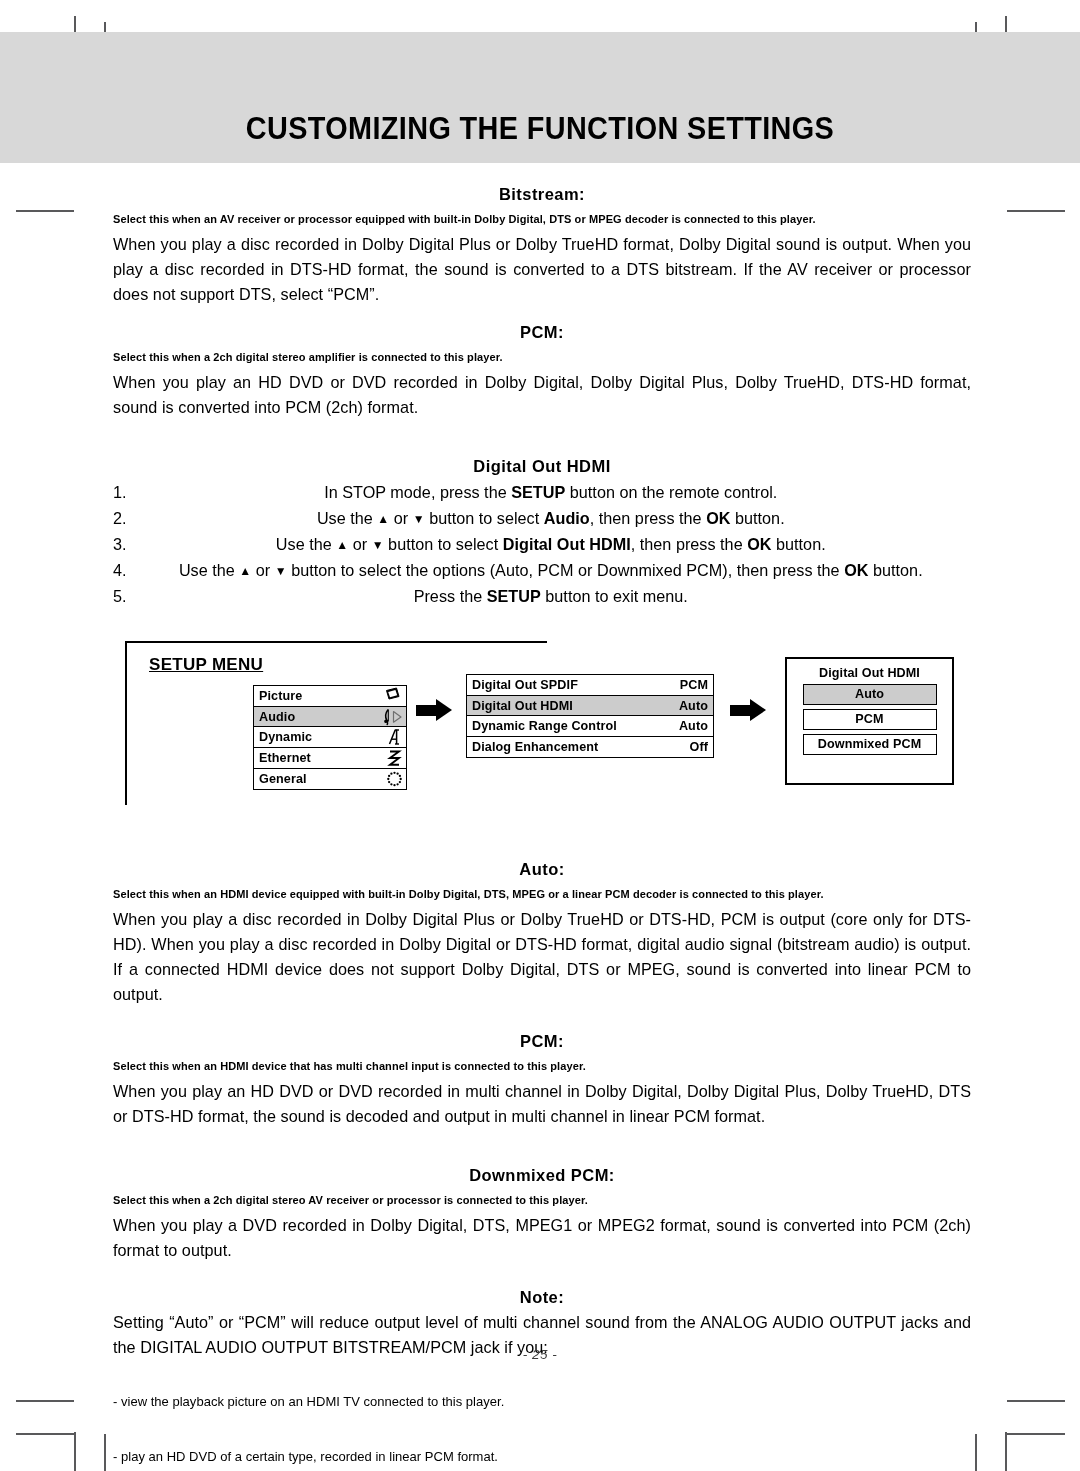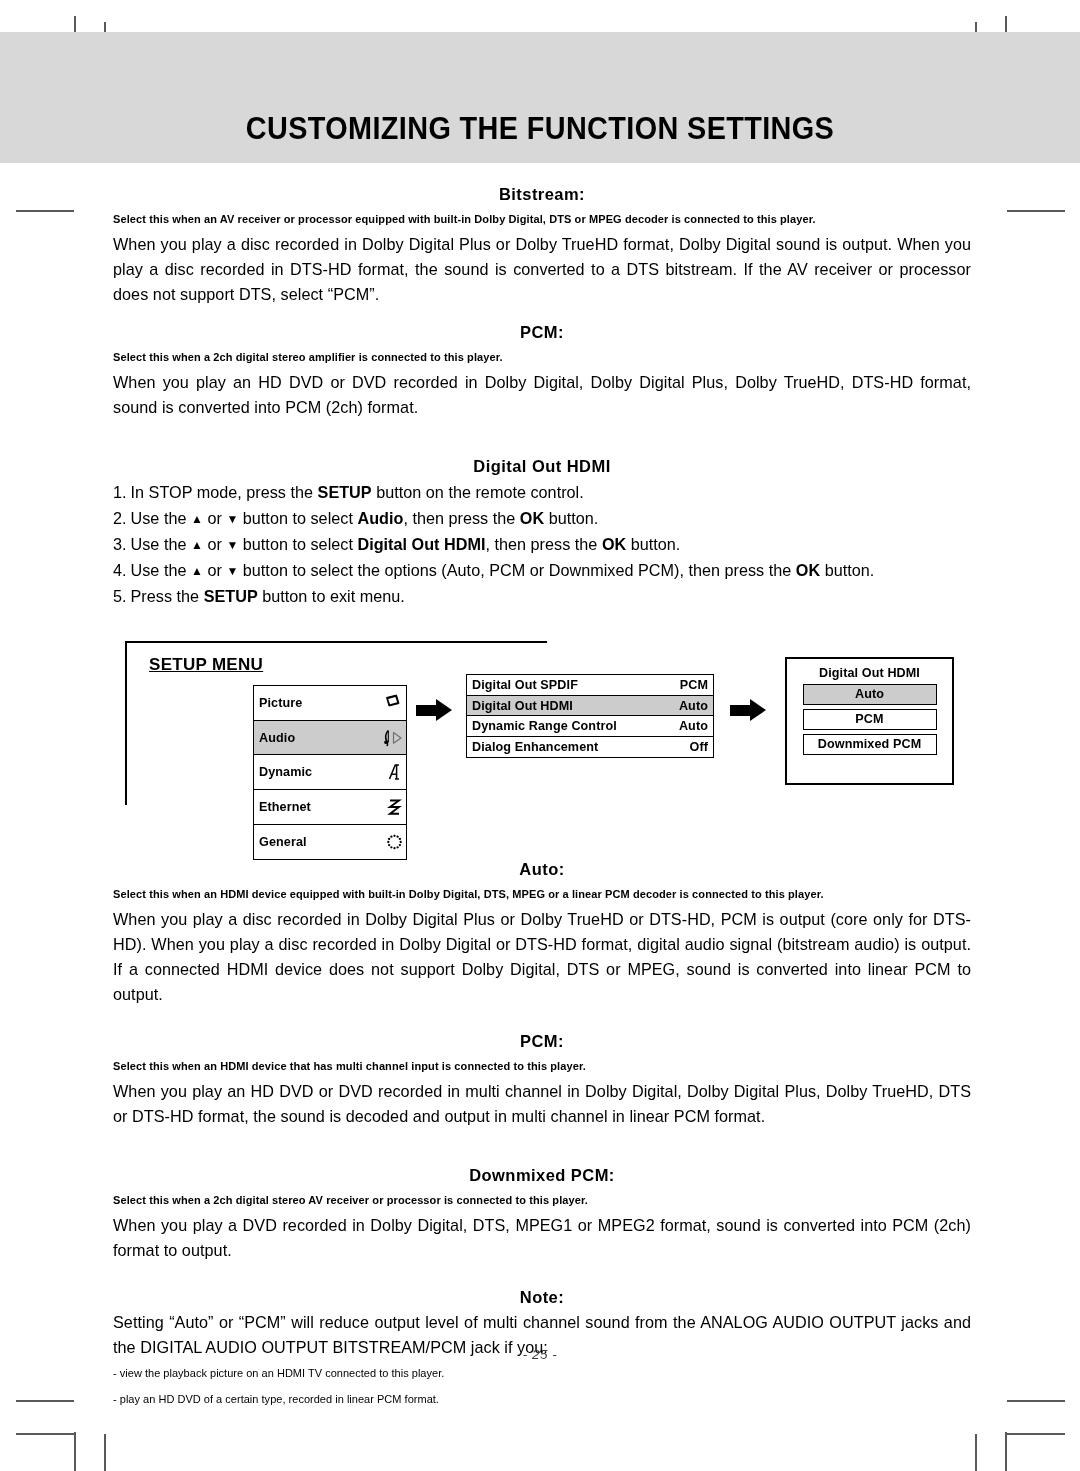--- a/index.html
+++ b/index.html
@@ -81,29 +81,30 @@
 
   
   .steps { margin: 0; padding: 0; list-style: none; }
   .step {
     font-size: 16.2px;
     line-height: 26px;
     display: flex;
     letter-spacing: 0.02px;
   }
   .step-num { flex: 0 0 auto; padding-right: 4px; }
-  .step-txt { flex: 1 1 auto; }
+  .step-txt { flex: 1 1 auto; text-align: center; }
   .tri { font-size: 12px; line-height: 1; display: inline-block;
          transform: translateY(-1px); }
 
   
   .note-line {
-    font-size: 11px;
+    font-size: 13px;
     line-height: 26px;
     letter-spacing: 0.02px;
+    margin-top: 29px;
   }
 
   
   #diagram {
     position: relative;
     height: 178px;
     margin-top: 26px;
   }
 
   
@@ -125,21 +126,21 @@
     letter-spacing: 0.3px;
     text-decoration: underline;
   }
 
   .menu-list {
     position: absolute;
     width: 154px;
   }
   .menu-row {
     position: relative;
-    height: 36px;
+    height: 22px;
     border: 1.3px solid #000;
     margin-bottom: -1.3px;
     background: #ffffff;
     display: flex;
     align-items: center;
     box-sizing: border-box;
   }
   .menu-row.sel { background: #cccccc; }
   .menu-row .lbl {
     font-size: 12.6px;

